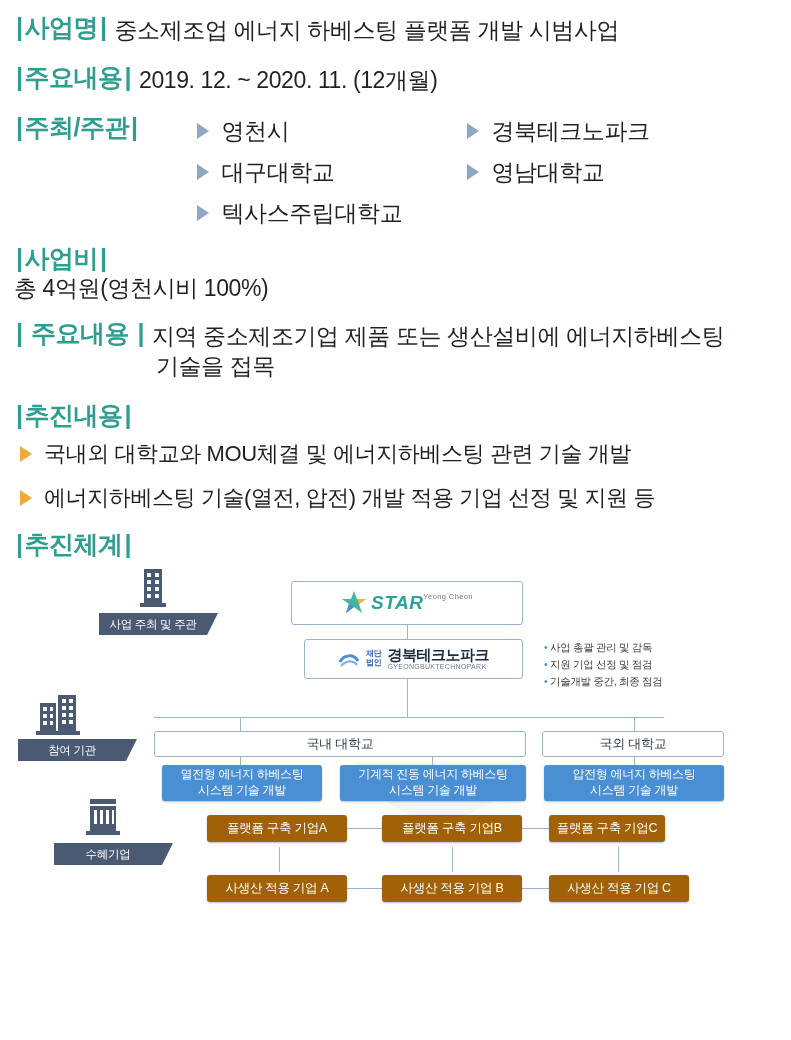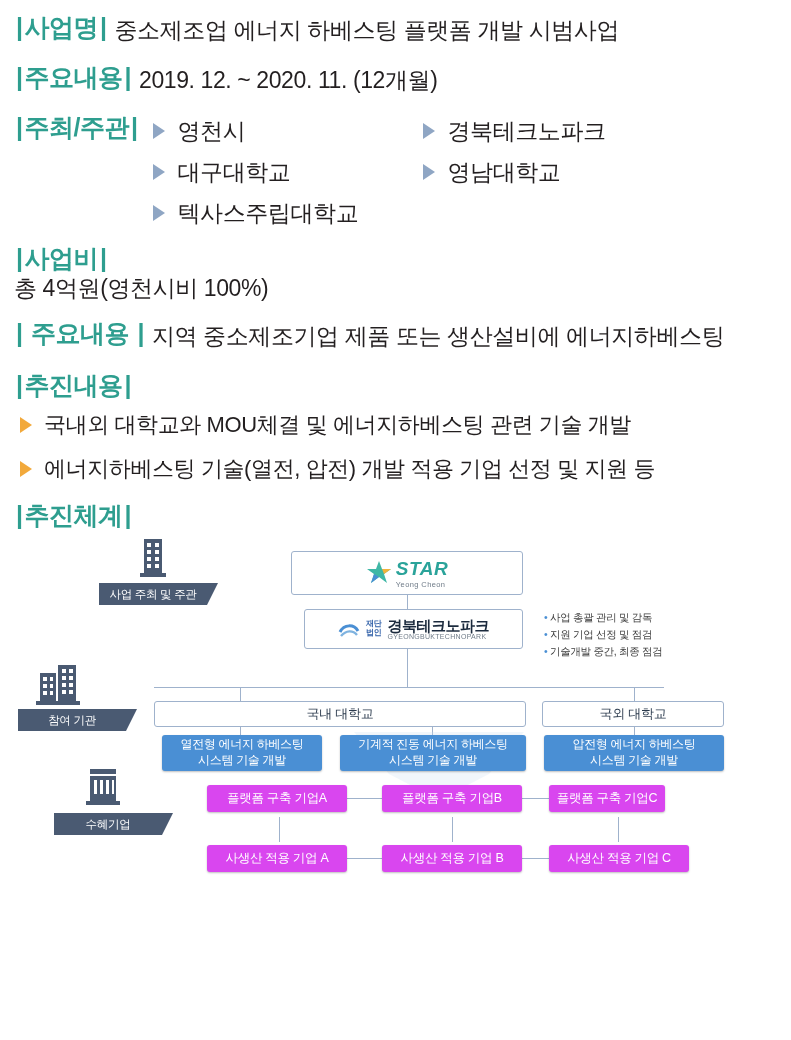--- a/index.html
+++ b/index.html
@@ -62,20 +62,21 @@
     display: grid;
     grid-template-columns: 270px 270px;
     row-gap: 10px;
     padding-top: 2px;
   }
   .org-item {
     display: flex;
     align-items: center;
     font-size: 23px;
     letter-spacing: -0.4px;
+    margin-left: 44px;
   }
   .tri {
     display: inline-block;
     width: 0; height: 0;
     border-left: 12px solid #8fa6c4;
     border-top: 8px solid transparent;
     border-bottom: 8px solid transparent;
     margin-right: 12px;
     flex: 0 0 auto;
   }
@@ -143,21 +144,21 @@
   .node.blue {
     background: #4a8fd4;
     border: none;
     color: #ffffff;
     font-size: 12px;
     line-height: 1.3;
     text-align: center;
     box-shadow: 0 1px 2px rgba(0,0,0,0.25);
   }
   .node.gray {
-    background: #d946ef;
+    background: #a16207;
     border: none;
     color: #ffffff;
     font-size: 12.5px;
     box-shadow: 0 1px 2px rgba(0,0,0,0.25);
   }
 
   .memo {
     position: absolute;
     font-size: 10.5px;
     color: #3c3c3c;
@@ -229,20 +230,21 @@
 
   <div class="row" style="margin-bottom:16px;flex-direction:column;">
     <span class="label" style="padding-right:10px;"><span class="bar">|</span><span>사업비</span><span class="bar">|</span></span>
     <span class="value">총 4억원(영천시비 100%)</span>
   </div>
 
   <div class="row maincontent" style="margin-bottom:20px;">
     <span class="label" style="padding-right:6px;"><span class="bar">|</span>&nbsp;<span>주요내용</span>&nbsp;<span class="bar">|</span></span>
     <span class="value">
       <span>지역 중소제조기업 제품 또는 생산설비에 에너지하베스팅</span>
+      <span class="l2">기술을 접목</span>
     </span>
   </div>
 
   <div class="section-head">
     <span class="label"><span class="bar">|</span><span>추진내용</span><span class="bar">|</span></span>
   </div>
   <div class="bullet-row">
     <span class="tri"></span>
     <span>국내외 대학교와 MOU체결 및 에너지하베스팅 관련 기술 개발</span>
   </div>
@@ -337,21 +339,21 @@
     </div>
     <div class="side-tag" style="left:40px; top:276px;">수혜기업</div>
 
     <div class="node" style="left:277px; top:14px; width:232px; height:44px;">
       <div class="logo-star">
         <svg width="26" height="26" viewBox="0 0 26 26">
           <polygon points="13,1 16,9 25,9 18,14 21,23 13,17 5,23 8,14 1,9 10,9" fill="#3fb7a6"></polygon>
           <polygon points="13,1 16,9 25,9 18,14" fill="#f2b33b"></polygon>
           <polygon points="13,17 5,23 8,14" fill="#4a8fd4"></polygon>
         </svg>
-        <div style="display:flex; flex-direction:column; align-items:flex-start;">
+        <div style="display:flex; flex-direction:row; align-items:flex-start;">
           <span class="logo-text-star">STAR</span>
           <span class="logo-sub">Yeong Cheon</span>
         </div>
       </div>
     </div>
 
     <div class="node" style="left:290px; top:72px; width:219px; height:40px;">
       <div style="display:flex; align-items:center; gap:6px;">
         <svg width="22" height="22" viewBox="0 0 22 22">
           <path d="M2 14 C6 6, 16 6, 20 13" stroke="#4a8fd4" stroke-width="3" fill="none"></path>

